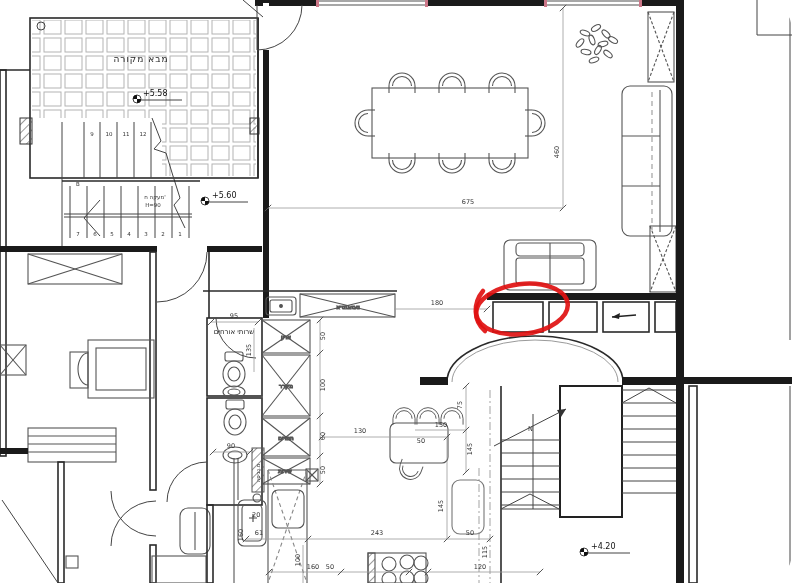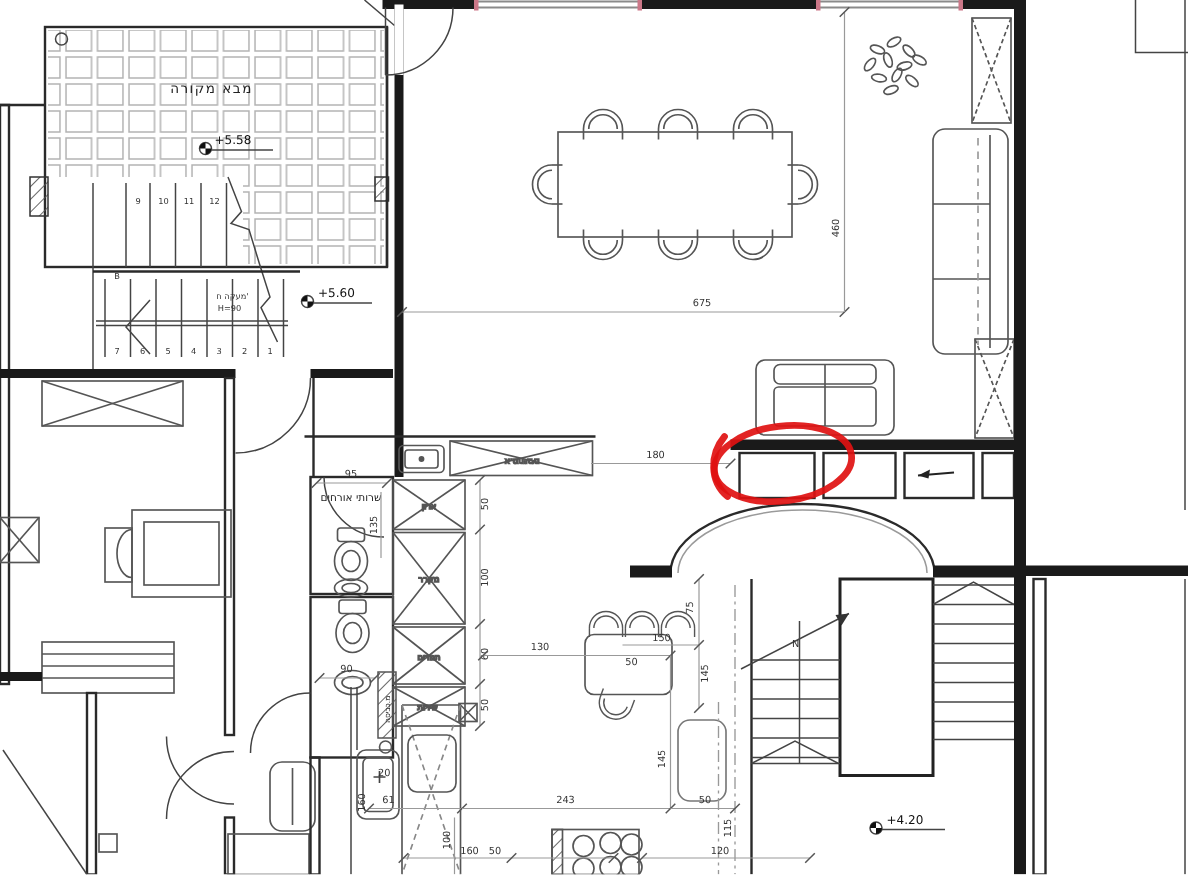--- a/index.html
+++ b/index.html
@@ -1,16 +1,16 @@
 <!DOCTYPE html>
 <html><head>
 <meta charset="utf-8">
 <style>
   html,body{margin:0;padding:0;background:#ffffff;}
-  #plan-wrap{position:relative;width:792px;height:583px;background:#fff;overflow:hidden;}
+  #plan-wrap{position:relative;width:792px;height:583px;background:#fff;overflow:hidden;border-radius:30px;}
   svg{display:block;}
   text{font-family:"DejaVu Sans",sans-serif;fill:#222;}
   .lbl{font-size:7px;}
   .lbl-big{font-size:9px;letter-spacing:1px;}
   .dim{font-size:6.5px;fill:#333;}
   .tiny{font-size:5.5px;fill:#333;}
   .lvl{font-size:8px;fill:#111;}
   .wall{fill:#1a1a1a;stroke:none;}
   .pline{stroke:#2a2a2a;stroke-width:1.6;fill:none;}
   .thin{stroke:#444;stroke-width:1;fill:none;}

